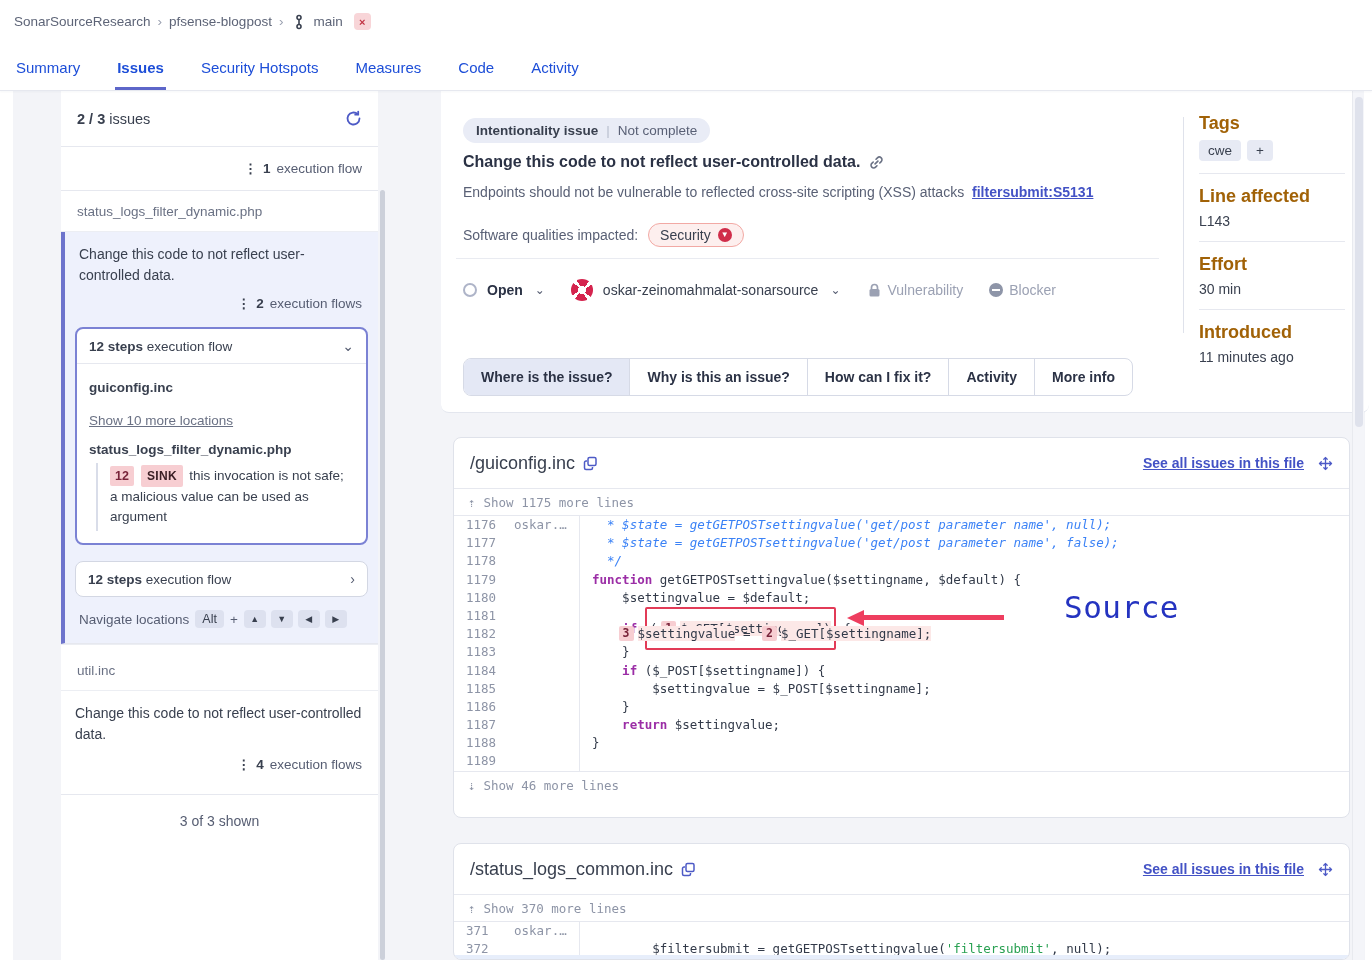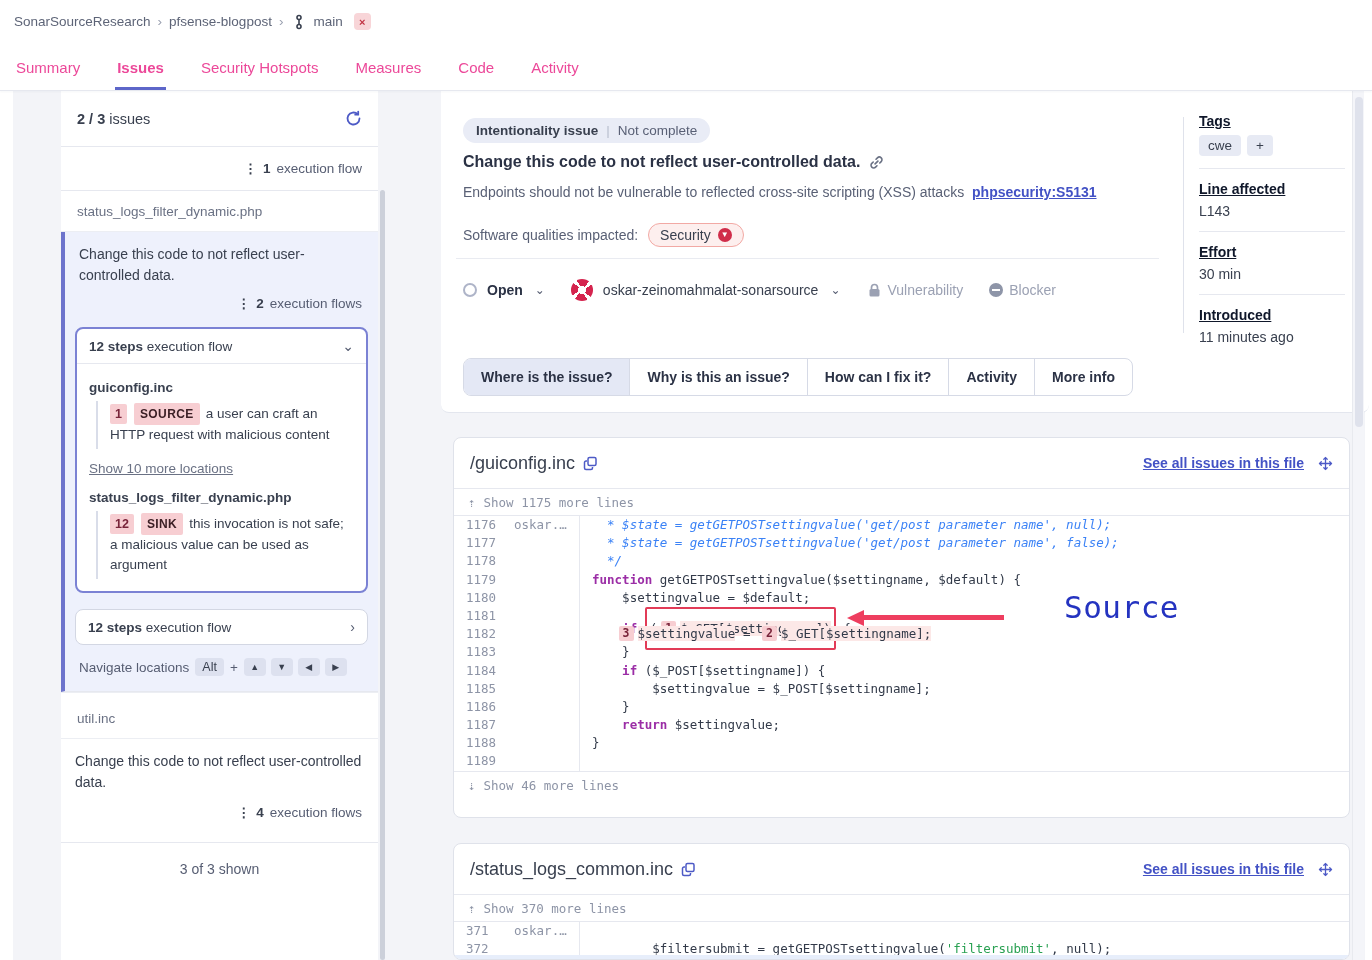--- a/index.html
+++ b/index.html
@@ -9,21 +9,21 @@
   
   .top-header { position:absolute; top:0; left:0; width:1372px; height:91px; background:#fff;
     border-bottom:1px solid #e6e8ef; box-shadow:0 1px 2px rgba(30,40,80,.04); z-index:5; }
   .breadcrumb { position:absolute; top:13px; left:14px; display:flex; align-items:center; gap:7px;
     font-size:13.5px; color:#5d6477; }
   .crumb-sep { color:#9aa0b0; }
   .branch-ico { display:inline-flex; margin:0 1px 0 3px; }
   .fail-badge { display:inline-flex; align-items:center; justify-content:center; width:17px; height:17px;
     background:#f8d5d8; color:#c13343; border-radius:4px; font-size:11px; font-weight:bold; margin-left:4px; }
   .nav-tabs { position:absolute; left:14px; bottom:0; display:flex; gap:33px; }
-  .nav-tab { font-size:15px; color:#ec4899; padding:12px 2px 14px; position:relative; cursor:pointer; }
+  .nav-tab { font-size:15px; color:#1d4ed8; padding:12px 2px 14px; position:relative; cursor:pointer; }
   .nav-tab.active { font-weight:bold; }
   .nav-tab.active::after { content:""; position:absolute; left:0; right:0; bottom:0; height:3px; background:#5d66c9; }
 
   
   .content { position:absolute; top:91px; left:13px; width:1352px; height:869px; background:#f3f4f8; }
 
   
   .sidebar { position:absolute; left:48px; top:0; width:317px; height:869px; background:#fff; overflow:hidden; }
   .sb-head { height:56px; display:flex; align-items:center; justify-content:space-between;
     padding:0 16px; border-bottom:1px solid #e6e8ef; }
@@ -99,21 +99,21 @@
   .issue-tabs { position:absolute; left:22px; top:267px; display:flex; border:1px solid #d6dae6;
     border-radius:8px; overflow:hidden; background:#fff; }
   .issue-tab { padding:10px 17px; font-size:14px; font-weight:bold; color:#2b3245;
     border-right:1px solid #d6dae6; cursor:pointer; white-space:nowrap; }
   .issue-tab:last-child { border-right:none; }
   .issue-tab.active { background:#e4e8f5; }
 
   
   .meta-divider-v { position:absolute; left:742px; top:26px; width:1px; height:216px; background:#dfe2eb; }
   .meta { position:absolute; left:758px; top:22px; width:146px; }
-  .meta-label { font-size:14px; font-weight:bold; color:#0f172a; margin-bottom:6px;text-decoration:underline; }
+  .meta-label { font-size:18px; font-weight:bold; color:#a16207; margin-bottom:6px; }
   .meta-value { font-size:14px; color:#39404f; }
   .meta-sep { height:1px; background:#e6e8ef; margin:12px 0; }
   .tagrow { display:flex; gap:6px; }
   .tag-pill { background:#e7eaf4; border-radius:4px; padding:3px 9px; font-size:13.5px; color:#39404f; cursor:pointer; }
 
   
   .code-card { position:absolute; left:440px; width:897px; background:#fff; border:1px solid #dfe2ea; border-radius:8px; overflow:hidden; }
   #code-card-1 { top:346px; height:381px; }
   #code-card-2 { top:752px; height:117px; }
   .cc-head { height:50px; display:flex; align-items:center; justify-content:space-between; padding:0 16px; }
@@ -211,21 +211,20 @@
       </div>
 
       <div class="flow-box">
         <div class="flow-box-head">
           <span><b>12 steps</b>
             <span>execution flow</span></span>
           <span class="chev">⌄</span>
         </div>
         <div class="flow-body" id="flow-items">
             <div class="flow-file">guiconfig.inc</div>
-            <div class="loc"><span class="idx-badge">1</span><span class="type-badge">SOURCE</span><span>a user can craft an HTTP request with malicious content</span></div>
             <div><span class="show-more-link">Show 10 more locations</span></div>
             <div class="flow-file">status_logs_filter_dynamic.php</div>
             <div class="loc"><span class="idx-badge">12</span><span class="type-badge">SINK</span><span>this invocation is not safe; a malicious value can be used as argument</span></div>
           </div>
       </div>
 
       <div class="flow-box collapsed">
         <div class="flow-box-head">
           <span><b>12 steps</b>
             <span>execution flow</span></span>
@@ -272,21 +271,21 @@
         <svg width="15" height="15" viewBox="0 0 16 16" fill="none" stroke="#6a7184" stroke-width="1.7" stroke-linecap="round">
           <path d="M6.5 9.5 9.5 6.5"></path>
             <path d="M7.5 4.5 9 3a2.8 2.8 0 0 1 4 4L11.5 8.5"></path>
             <path d="M8.5 11.5 7 13a2.8 2.8 0 0 1-4-4l1.5-1.5"></path>
         </svg>
       </span>
     </div>
 
     <div class="issue-desc">
       <span>Endpoints should not be vulnerable to reflected cross-site scripting (XSS) attacks</span>
-      <span class="rule-link">phpsecurity:S5131</span>
+      <span class="rule-link">filtersubmit:S5131</span>
     </div>
 
     <div class="qualities">
       <span>Software qualities impacted:</span>
       <span class="sec-pill">
         <span>Security</span>
         <span class="sev-ico">▼</span>
       </span>
     </div>
 

